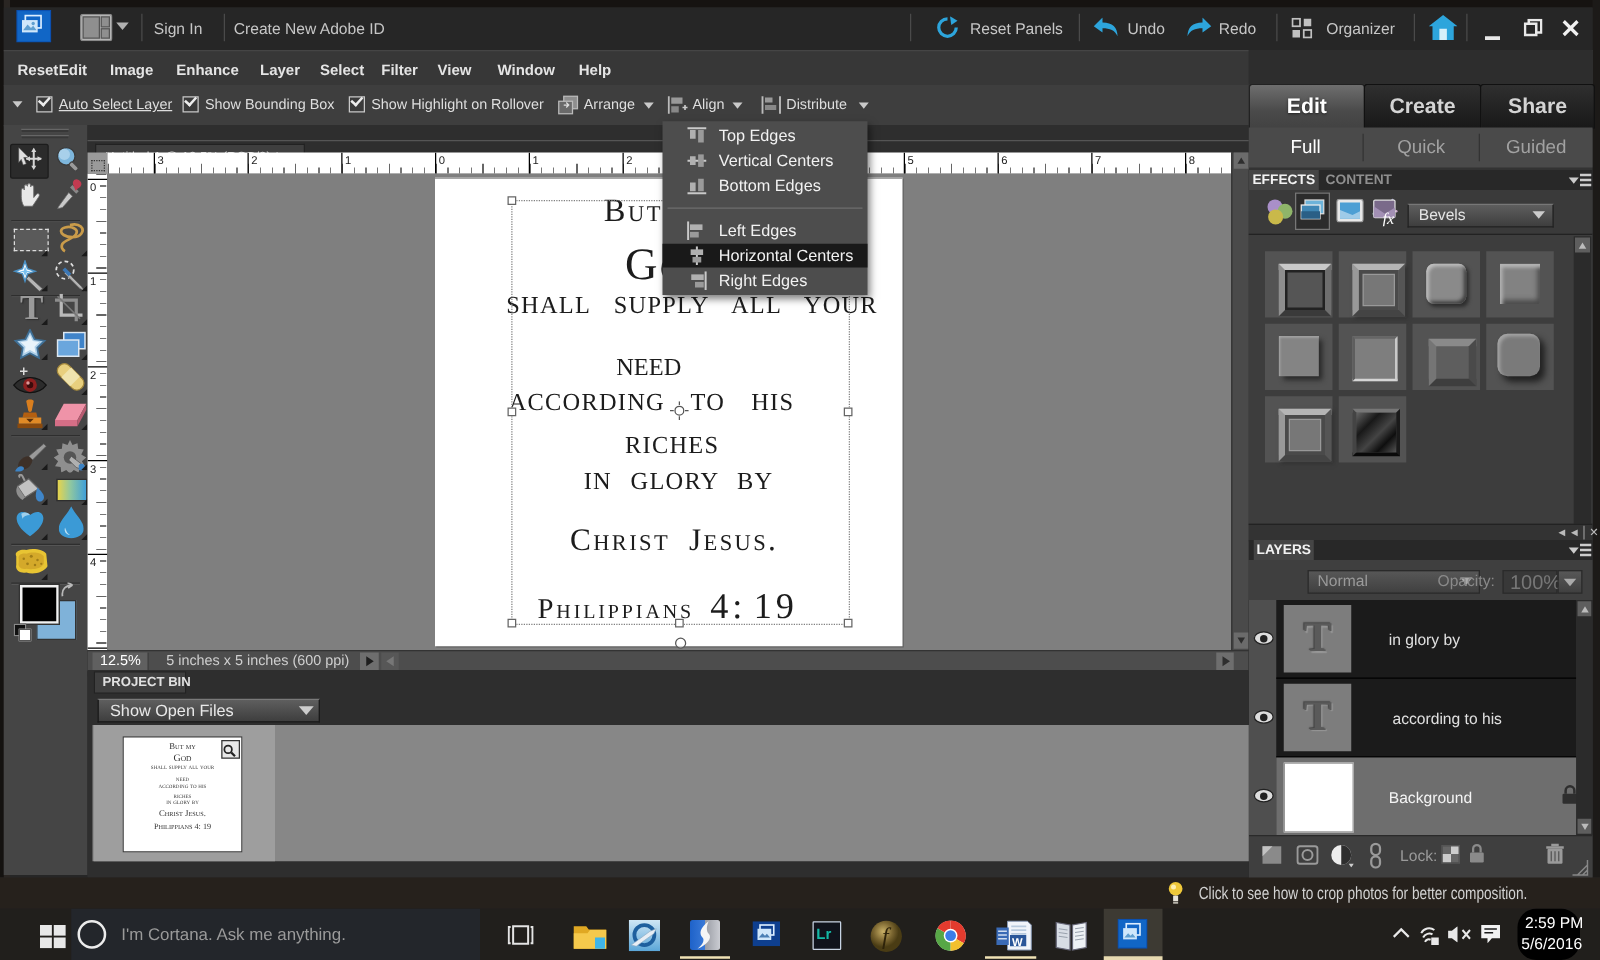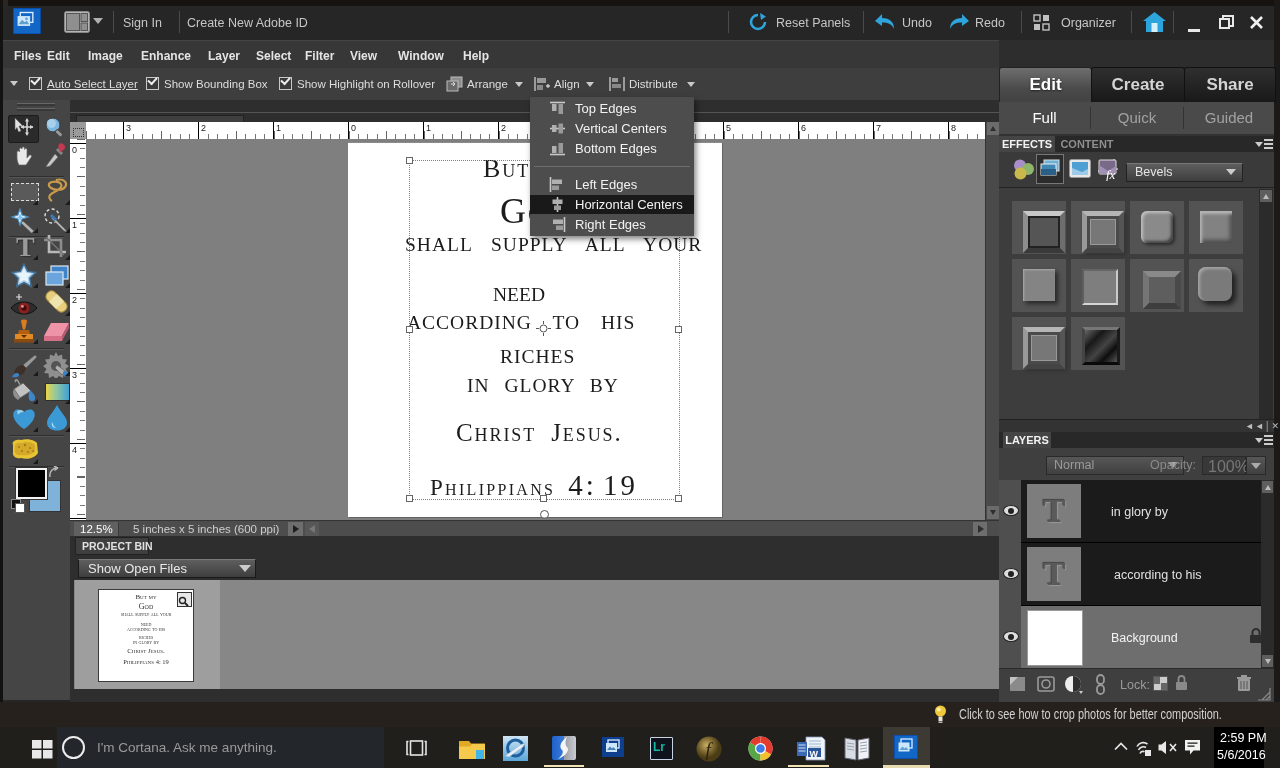--- a/index.html
+++ b/index.html
@@ -104,21 +104,21 @@
     <svg class="abs" style="left:1216px;top:9px;" width="15" height="15" viewBox="0 0 15 15">
       <rect x="1" y="4" width="9" height="9" fill="none" stroke="#e8e8e8" stroke-width="2"></rect>
       <path d="M4 4 L4 1 L14 1 L14 11 L10 11" fill="none" stroke="#e8e8e8" stroke-width="2"></path>
     </svg>
     <svg class="abs" style="left:1246px;top:9px;" width="15" height="15" viewBox="0 0 15 15">
       <path d="M2 2 L13 13 M13 2 L2 13" stroke="#f0f0f0" stroke-width="2.6"></path>
     </svg>
   </div>
 
   <div id="menubar" class="abs" style="left:3px;top:40px;width:1271px;height:28px;background:#373737;border-top:1px solid #454545;color:#e4e4e4;font-size:12px;font-weight:bold;">
-    <div class="txt" style="left:11px;top:8px;">Files</div>
+    <div class="txt" style="left:11px;top:8px;">Reset</div>
     <div class="txt" style="left:44px;top:8px;">Edit</div>
     <div class="txt" style="left:85px;top:8px;">Image</div>
     <div class="txt" style="left:138px;top:8px;">Enhance</div>
     <div class="txt" style="left:205px;top:8px;">Layer</div>
     <div class="txt" style="left:253px;top:8px;">Select</div>
     <div class="txt" style="left:302px;top:8px;">Filter</div>
     <div class="txt" style="left:347px;top:8px;">View</div>
     <div class="txt" style="left:395px;top:8px;">Window</div>
     <div class="txt" style="left:460px;top:8px;">Help</div>
   </div>
@@ -772,21 +772,21 @@
       <rect x="9" y="9" width="6" height="6" fill="#e8e8e8"></rect>
     </svg>
     <svg class="abs" style="left:1158px;top:14px;" width="20" height="13" viewBox="0 0 20 13">
       <path d="M0.5 3.5 L3.5 3.5 L8 0 L8 13 L3.5 9.5 L0.5 9.5 Z" fill="#e8e8e8"></path>
       <path d="M12 3 L18 10 M18 3 L12 10" stroke="#e8e8e8" stroke-width="1.6"></path>
     </svg>
     <svg class="abs" style="left:1184px;top:12px;" width="17" height="17" viewBox="0 0 17 17">
       <path d="M1 1 L16 1 L16 11.5 L9.5 11.5 L6 15.5 L6 11.5 L1 11.5 Z" fill="#f2f2f2"></path>
       <path d="M3.5 4.2 L13.5 4.2 M3.5 7.2 L10.5 7.2" stroke="#1a1a1a" stroke-width="1.3"></path>
     </svg>
-    <div class="abs" style="left:1214px;top:0;width:50px;height:41px;background:#000;">
+    <div class="abs" style="left:1214px;top:0;width:50px;height:41px;background:#000;border-radius:15px;">
       <span class="txt" style="left:6px;top:4px;font-size:12.5px;color:#fff;">2:59 PM</span>
       <span class="txt" style="left:3px;top:21px;font-size:12.5px;color:#fff;">5/6/2016</span>
     </div>
   </div>
 
   <div id="aligndrop" class="abs" style="left:530px;top:97px;width:164px;height:139px;background:#4d4d4d;box-shadow:2px 3px 6px rgba(0,0,0,.5);z-index:50;font-size:13px;color:#f2f2f2;">
     <svg class="abs" style="left:19px;top:4px;" width="17" height="15" viewBox="0 0 17 15">
       <path d="M1 1.5 L16 1.5" stroke="#c9c9c9" stroke-width="1.6"></path>
       <rect x="3" y="3" width="4.5" height="7" fill="#b0b0b0"></rect>
         <rect x="9.5" y="3" width="4.5" height="10" fill="#9a9a9a"></rect>

